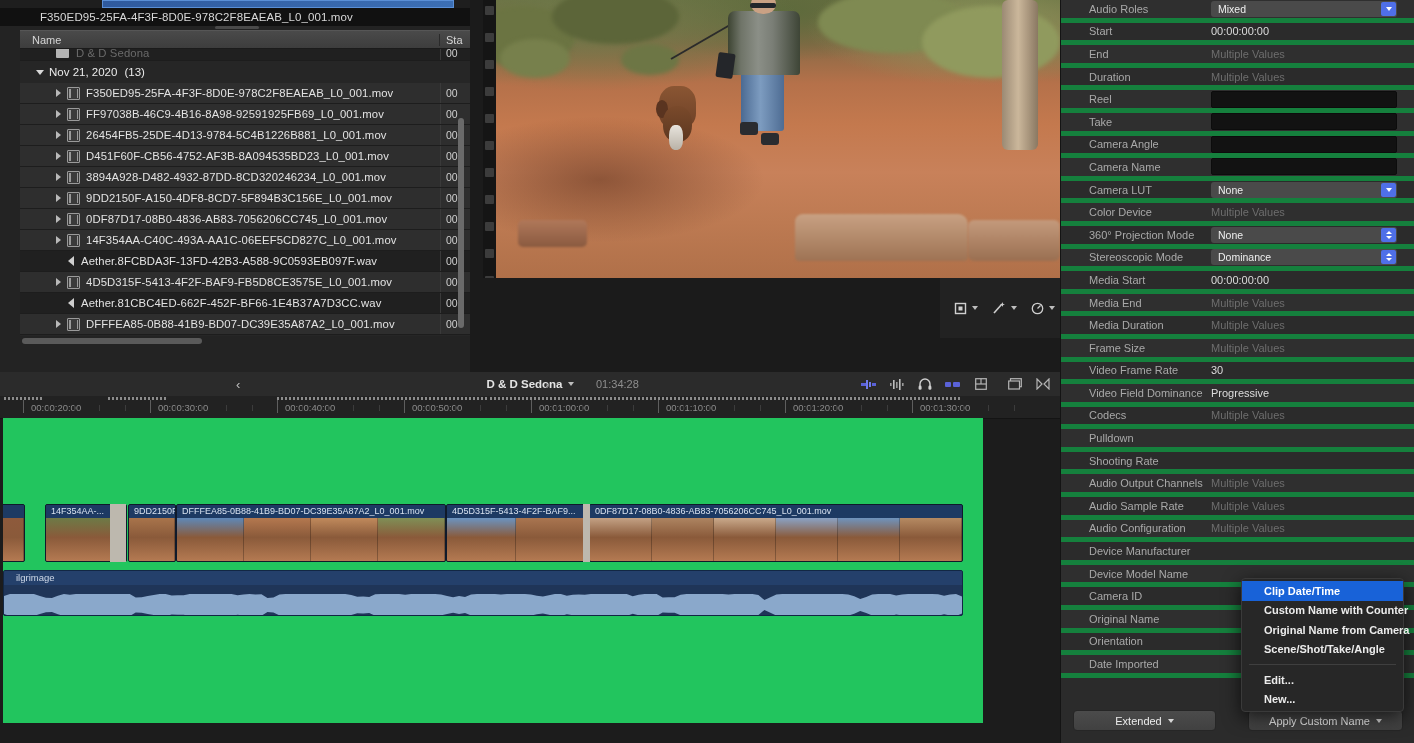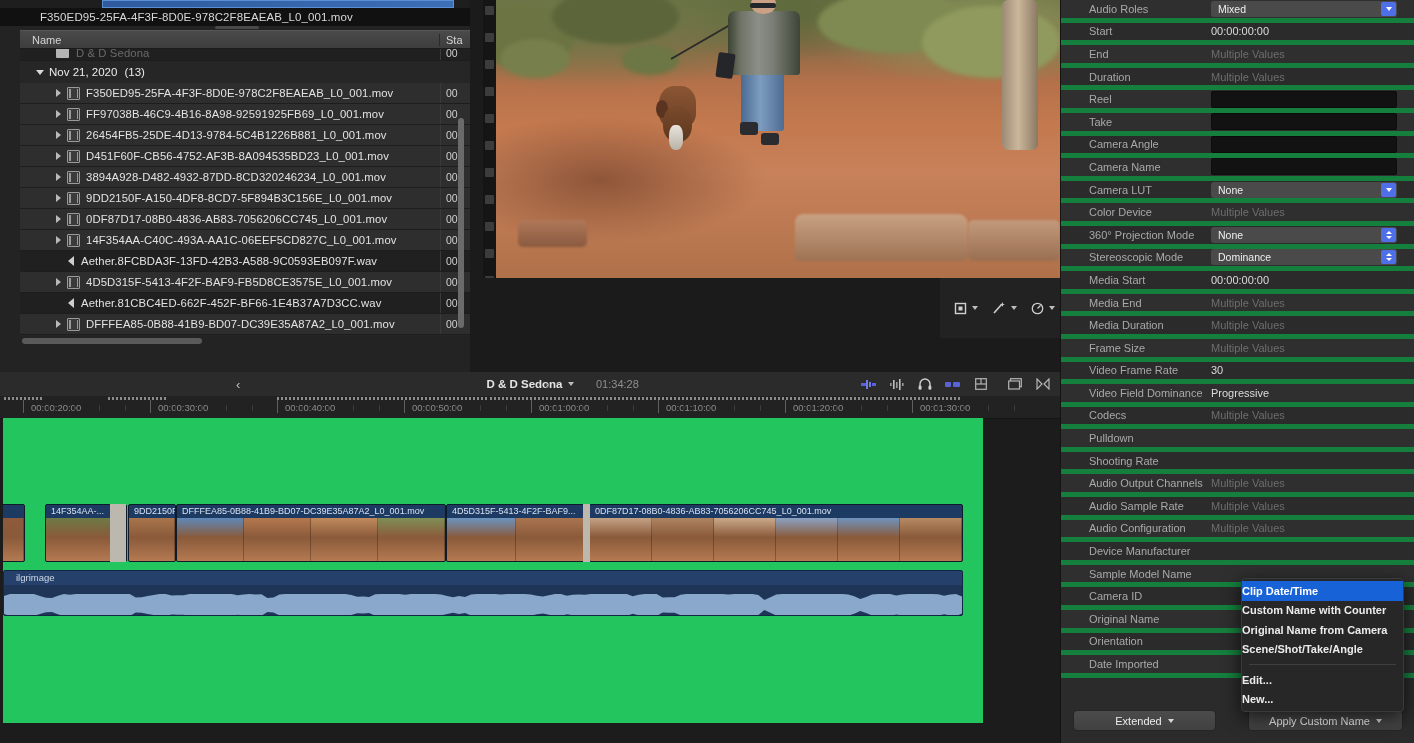--- a/index.html
+++ b/index.html
@@ -142,21 +142,21 @@
   #insp-bottom{position:absolute;left:0;top:706px;width:354px;height:37px;background:#2b2b2b;}
   .ibtn{position:absolute;top:4px;height:21px;background:linear-gradient(#4b4b4b,#414141);border:1px solid #262626;
      border-radius:4px;color:#ececec;font-size:11px;display:flex;align-items:center;justify-content:center;box-sizing:border-box;}
   #btn-extended{left:12px;width:143px;}
   #btn-apply{left:187px;width:155px;}
   .bchev{width:0;height:0;border-top:4px solid #d8d8d8;border-left:3.5px solid transparent;border-right:3.5px solid transparent;margin-left:6px;}
 
   
   #menu{position:absolute;left:1241px;top:578px;width:161px;background:#272727;border:1px solid #3a3a3a;
      border-radius:4px;box-shadow:0 5px 18px rgba(0,0,0,.7);padding:2px 0;z-index:40;}
-  .mitem{height:19.5px;display:flex;align-items:center;padding-left:0;color:#ececec;font-size:11px;font-weight:bold;white-space:nowrap;}
+  .mitem{height:19.5px;display:flex;align-items:center;padding-left:22px;color:#ececec;font-size:11px;font-weight:bold;white-space:nowrap;}
   .mitem.sel{background:#1862d8;color:#fff;}
   .msep{height:1px;background:#3f3f3f;margin:5px 7px;}
   .mitem.plain{font-weight:bold;}
 </style>
 </head>
 <body>
 
 <div id="app">
 
   <div id="browser">
@@ -669,21 +669,21 @@
         </div>
         <div class="irow shade">
           <div class="ilabel">Audio Configuration</div>
           <div class="ival muted">Multiple Values</div>
         </div>
         <div class="irow">
           <div class="ilabel">Device Manufacturer</div>
           <div class="ival"></div>
         </div>
         <div class="irow shade">
-          <div class="ilabel">Sample Model Name</div>
+          <div class="ilabel">Device Model Name</div>
           <div class="ival"></div>
         </div>
         <div class="irow">
           <div class="ilabel">Camera ID</div>
           <div class="ival"></div>
         </div>
         <div class="irow shade">
           <div class="ilabel">Original Name</div>
           <div class="ival"></div>
         </div>

